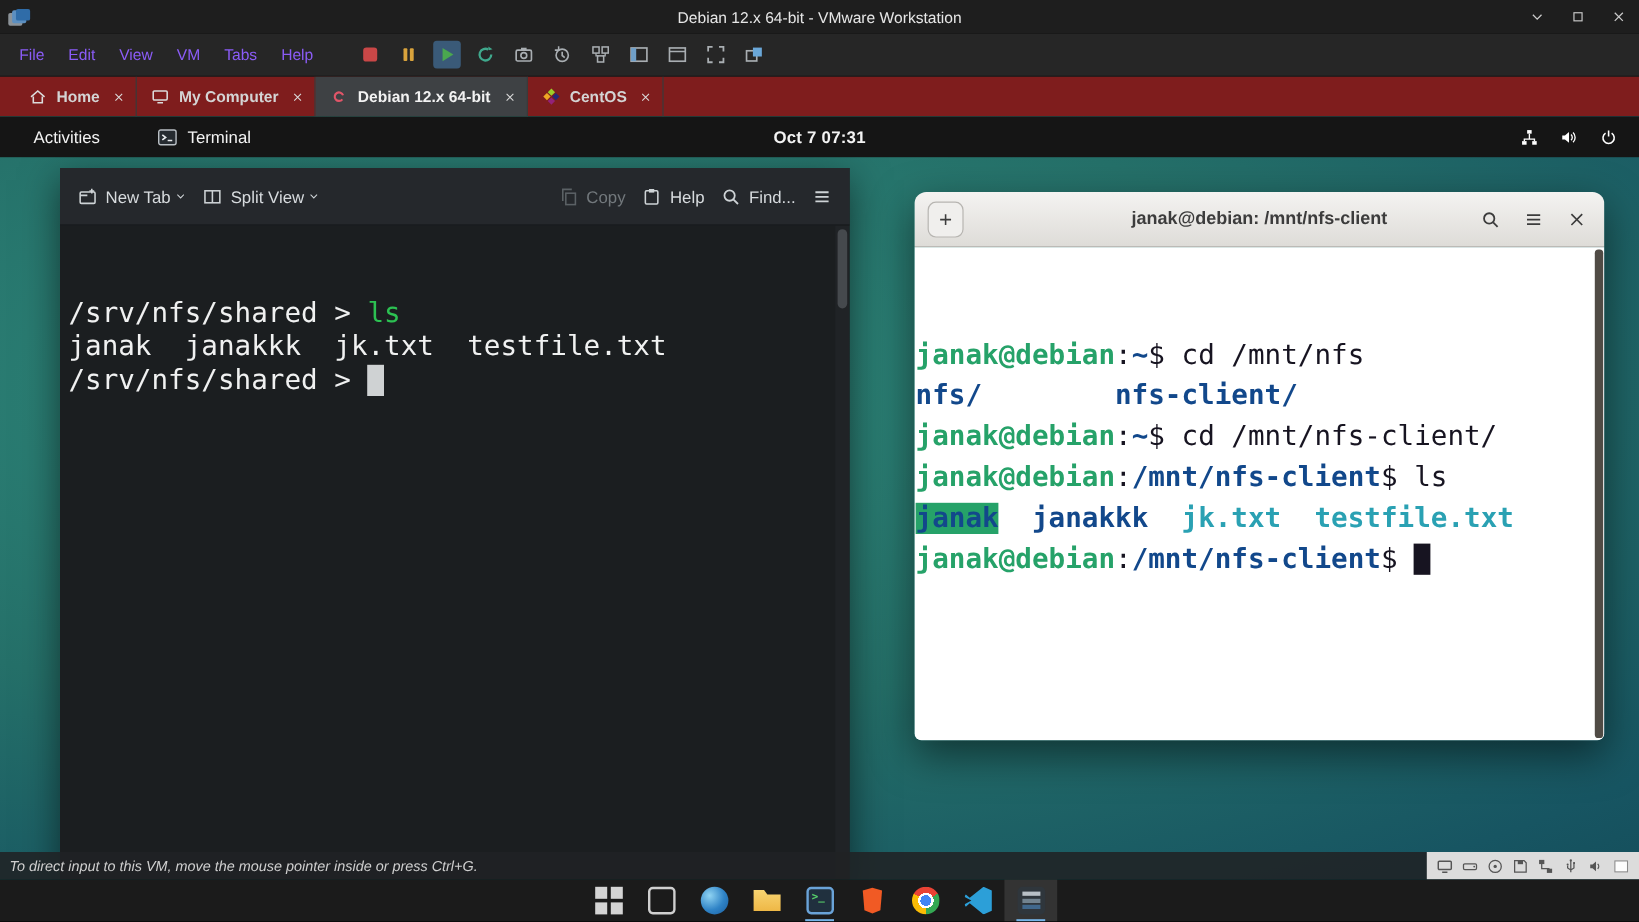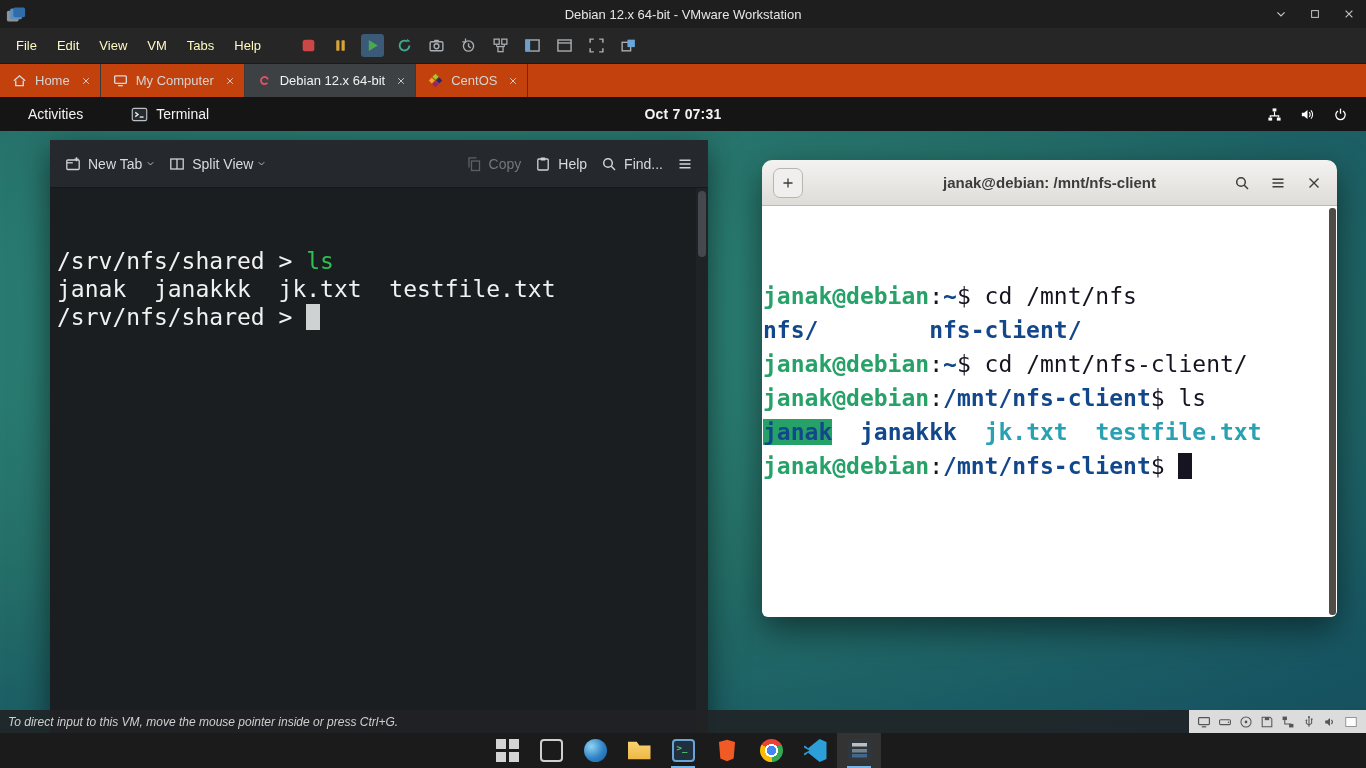--- a/index.html
+++ b/index.html
@@ -12,28 +12,28 @@
   .vmw-titlebar{position:absolute;top:0;left:0;right:0;height:28px;background:#1e1e1e;display:flex;align-items:center;}
   .vmw-logo{width:20px;height:15px;margin-left:6px;}
   .vmw-title{position:absolute;left:0;right:0;text-align:center;color:#e6e6e6;font-size:13px;}
   .vmw-controls{margin-left:auto;display:flex;z-index:2;}
   .winbtn{width:34px;height:28px;display:flex;align-items:center;justify-content:center;color:#c9c9c9;}
   .winbtn .icon{width:12px;height:12px;}
 
   
   .vmw-menubar{position:absolute;top:28px;left:0;right:0;height:36px;background:#262626;border-bottom:1px solid #1a1a1a;display:flex;align-items:center;}
   .menus{display:flex;padding-left:6px;}
-  .menu-item{color:#fef9c3;font-size:13px;padding:5px 10px;}
+  .menu-item{color:#8b5cf6;font-size:13px;padding:5px 10px;}
   .vmw-toolbar{display:flex;align-items:center;gap:9px;margin-left:26px;}
   .tb-icon{width:23px;height:23px;border-radius:3px;display:flex;align-items:center;justify-content:center;color:#a9aeb2;}
   .tb-icon .icon{width:17px;height:17px;}
   .tb-icon.tb-active{background:#3a5a78;}
 
   
-  .vmw-tabbar{position:absolute;top:64px;left:0;right:0;height:33px;background:#c2410c;display:flex;padding-left:0;}
+  .vmw-tabbar{position:absolute;top:64px;left:0;right:0;height:33px;background:#7f1d1d;display:flex;padding-left:12px;font-weight:bold;}
   .vtab{display:flex;align-items:center;gap:8px;padding:0 9px 0 12px;font-size:13px;color:#d4d4d4;border-right:1px solid #3a3a3a;}
   .vtab .icon{width:15px;height:15px;color:#dcdcdc;}
   .vtab.active{background:#3e4144;color:#f2f2f2;align-items:center;}
   .tab-close{width:10px !important;height:10px !important;color:#9f9f9f;margin-left:3px;}
 
   
   .vm-screen{position:absolute;top:97px;left:0;right:0;height:636px;overflow:hidden;
     background:radial-gradient(135% 115% at 30% 36%,#2f8a7c 0%,#257069 38%,#175562 68%,#0e3c49 100%);}
 
   

